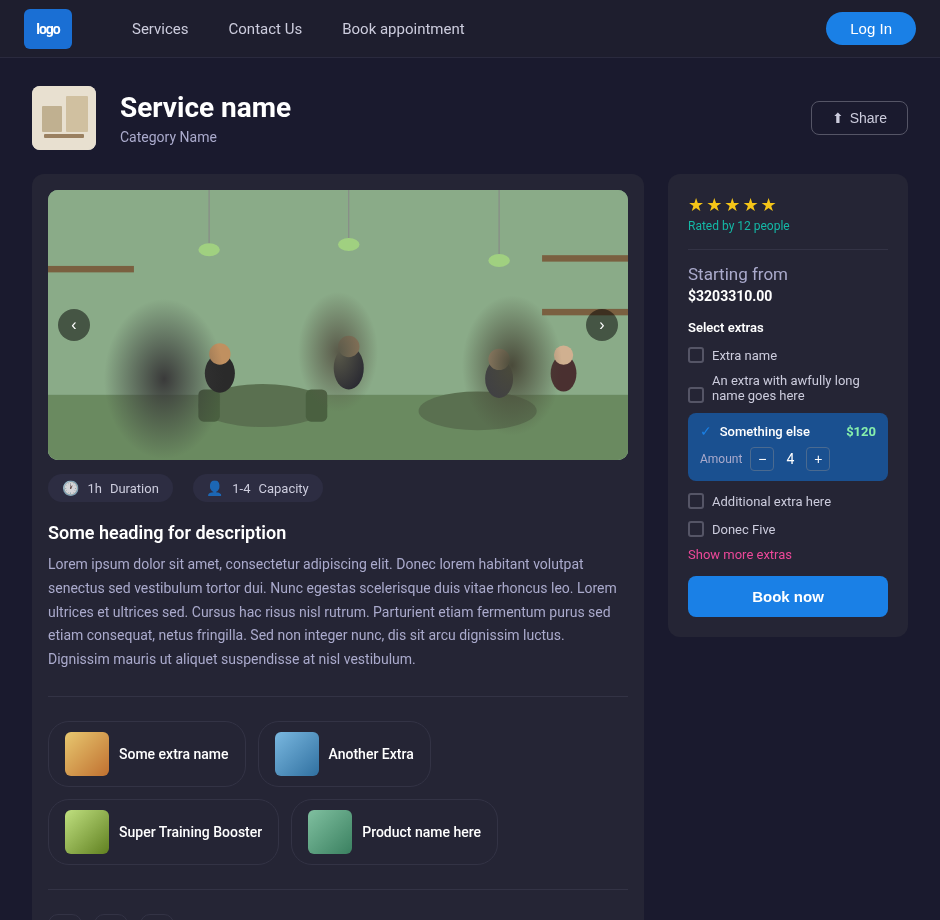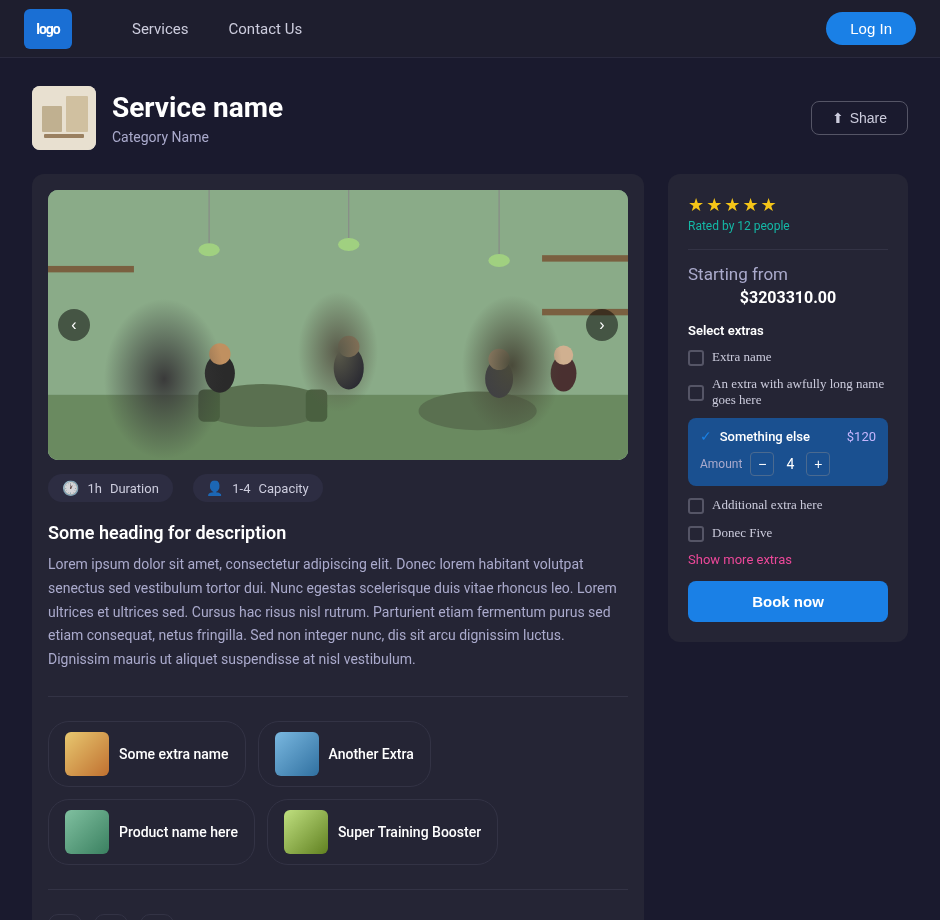--- a/index.html
+++ b/index.html
@@ -75,21 +75,21 @@
     
     .service-header {
       display: flex;
       align-items: center;
       justify-content: space-between;
       margin-bottom: 24px;
     }
     .service-header-left {
       display: flex;
       align-items: center;
-      gap: 16px;
+      gap: 24px;
     }
     .service-thumb {
       width: 64px;
       height: 64px;
       border-radius: 8px;
       background: #ccc;
       overflow: hidden;
       display: flex;
       align-items: center;
       justify-content: center;
@@ -277,30 +277,29 @@
     }
 
     
     .stars { display: flex; gap: 2px; margin-bottom: 4px; }
     .star { color: #f5c518; font-size: 18px; }
     .rating-text { font-size: 12px; color: #14b8a6; margin-bottom: 16px; }
 
     .divider-light { border: none; border-top: 1px solid #333345; margin: 14px 0; }
 
     .starting-from-label { font-size: 17px; color: #aaaacc; margin-bottom: 4px; }
-    .price { font-size: 16px; font-weight: 700; color: #ffffff; margin-bottom: 16px; text-align: center; }
+    .price { font-size: 14px; font-weight: 700; color: #ffffff; margin-bottom: 16px; }
 
     .extras-label { font-size: 13px; font-weight: 600; color: #ffffff; margin-bottom: 10px; }
 
     .extra-item {
       display: flex;
-      align-items: center;
+      align-items: flex-end;
       gap: 8px;
       margin-bottom: 10px;
-      font-family: Liberation Serif, serif;
     }
     .extra-checkbox {
       width: 16px;
       height: 16px;
       border-radius: 3px;
       border: 2px solid #555566;
       background: transparent;
       flex-shrink: 0;
       margin-top: 2px;
       display: flex;
@@ -331,21 +330,22 @@
       font-size: 14px;
     }
     .extra-selected-name {
       font-size: 13px;
       font-weight: 500;
       color: #ffffff;
       flex: 1;
     }
     .extra-selected-price {
       font-size: 13px;
-      color: #c4b5fd;
+      color: #86efac;
+      font-weight: bold;
     }
     .amount-control {
       display: flex;
       align-items: center;
       gap: 8px;
       font-size: 12px;
       color: #aaaacc;
     }
     .amount-btn {
       width: 24px;
@@ -393,20 +393,21 @@
 
 <nav class="navbar">
   <div class="nav-logo">
     <div class="logo-box">
       <span>logo</span>
     </div>
   </div>
   <div class="nav-links">
     <a class="nav-link">Services</a>
     <a class="nav-link">Contact Us</a>
+    <a class="nav-link">Book appointment</a>
   </div>
   <div class="nav-actions">
     <button class="btn-login">Log In</button>
   </div>
 </nav>
 
 <div class="page-content">
 
   <div class="service-header">
     <div class="service-header-left">
@@ -498,26 +499,26 @@
         <div class="products-grid">
           <div class="product-card">
             <div class="product-img product-img-1"></div>
             <span class="product-name">Some extra name</span>
           </div>
           <div class="product-card">
             <div class="product-img product-img-2"></div>
             <span class="product-name">Another Extra</span>
           </div>
           <div class="product-card">
+            <div class="product-img product-img-4"></div>
+            <span class="product-name">Super Training Booster</span>
+          </div>
+          <div class="product-card">
             <div class="product-img product-img-3"></div>
             <span class="product-name">Product name here</span>
-          </div>
-          <div class="product-card">
-            <div class="product-img product-img-4"></div>
-            <span class="product-name">Super Training Booster</span>
           </div>
         </div>
 
         <hr class="divider">
 
         <div class="team-row">
           <div class="team-card">
             
             
           </div>

